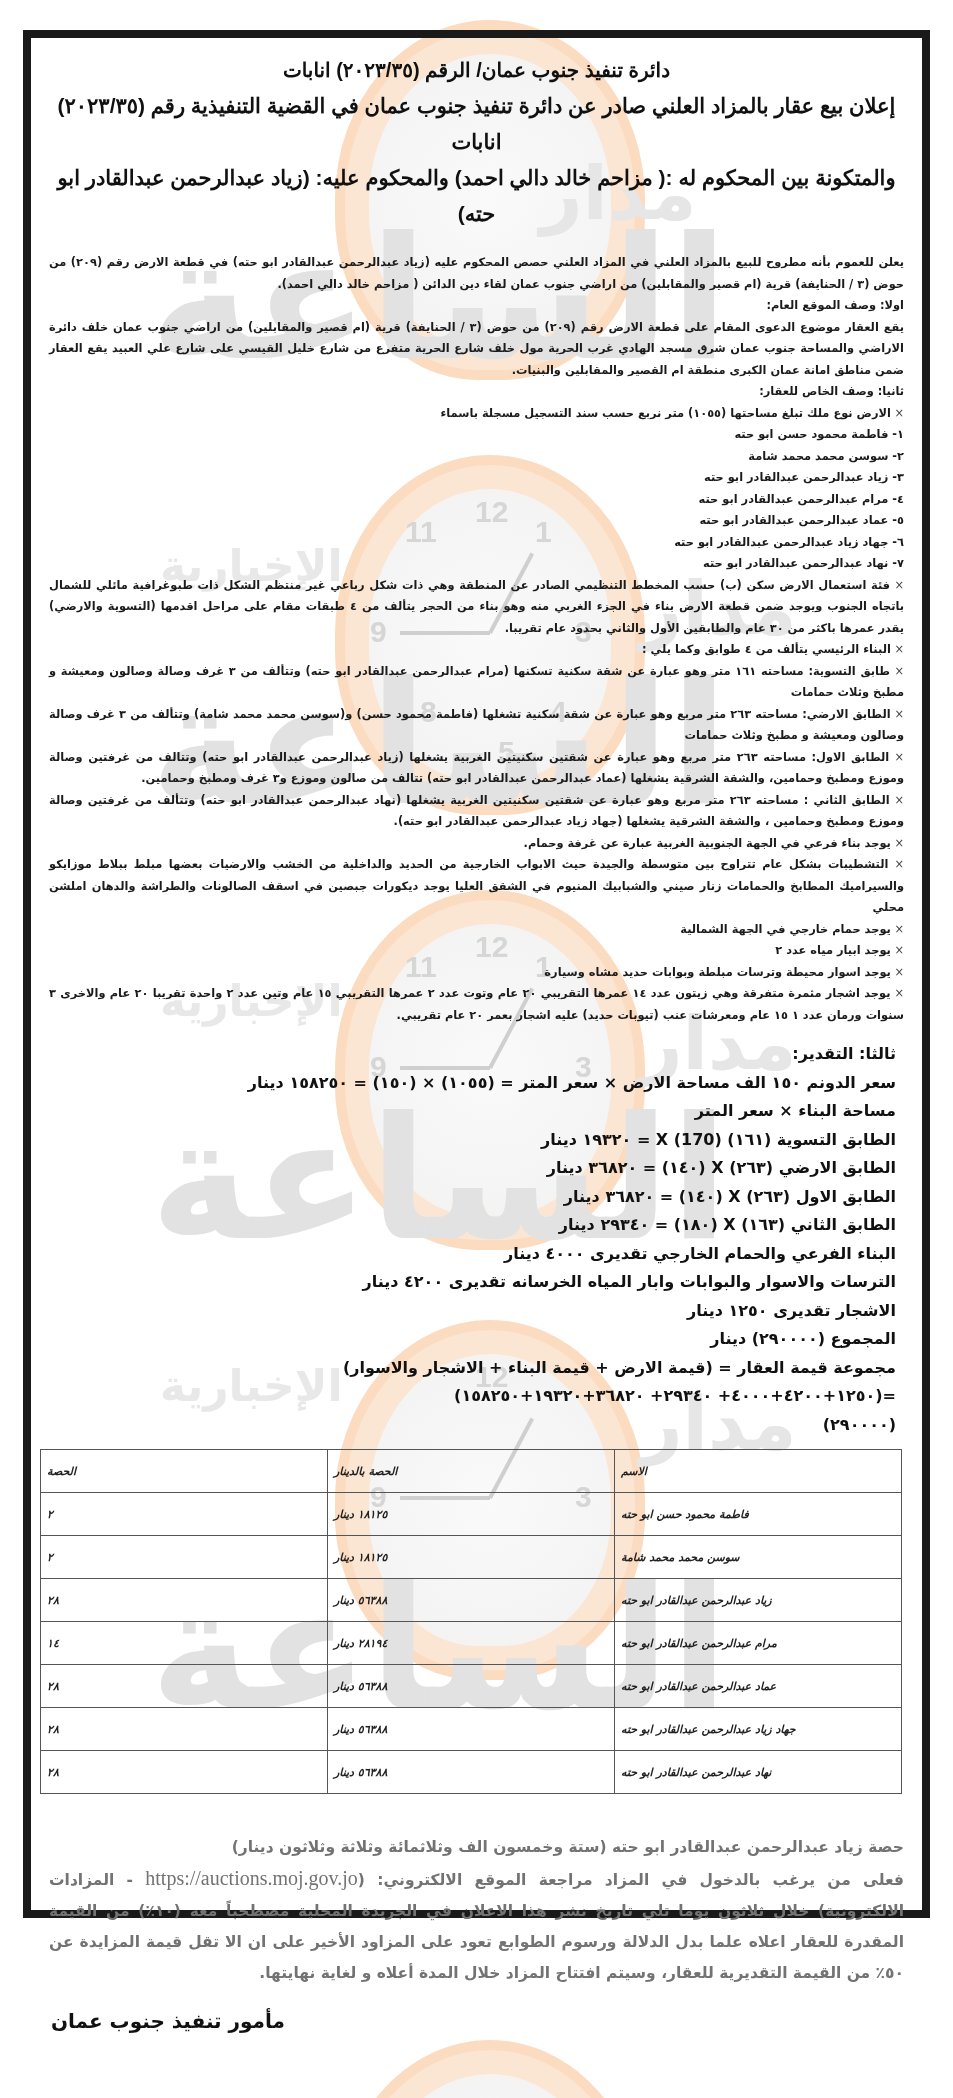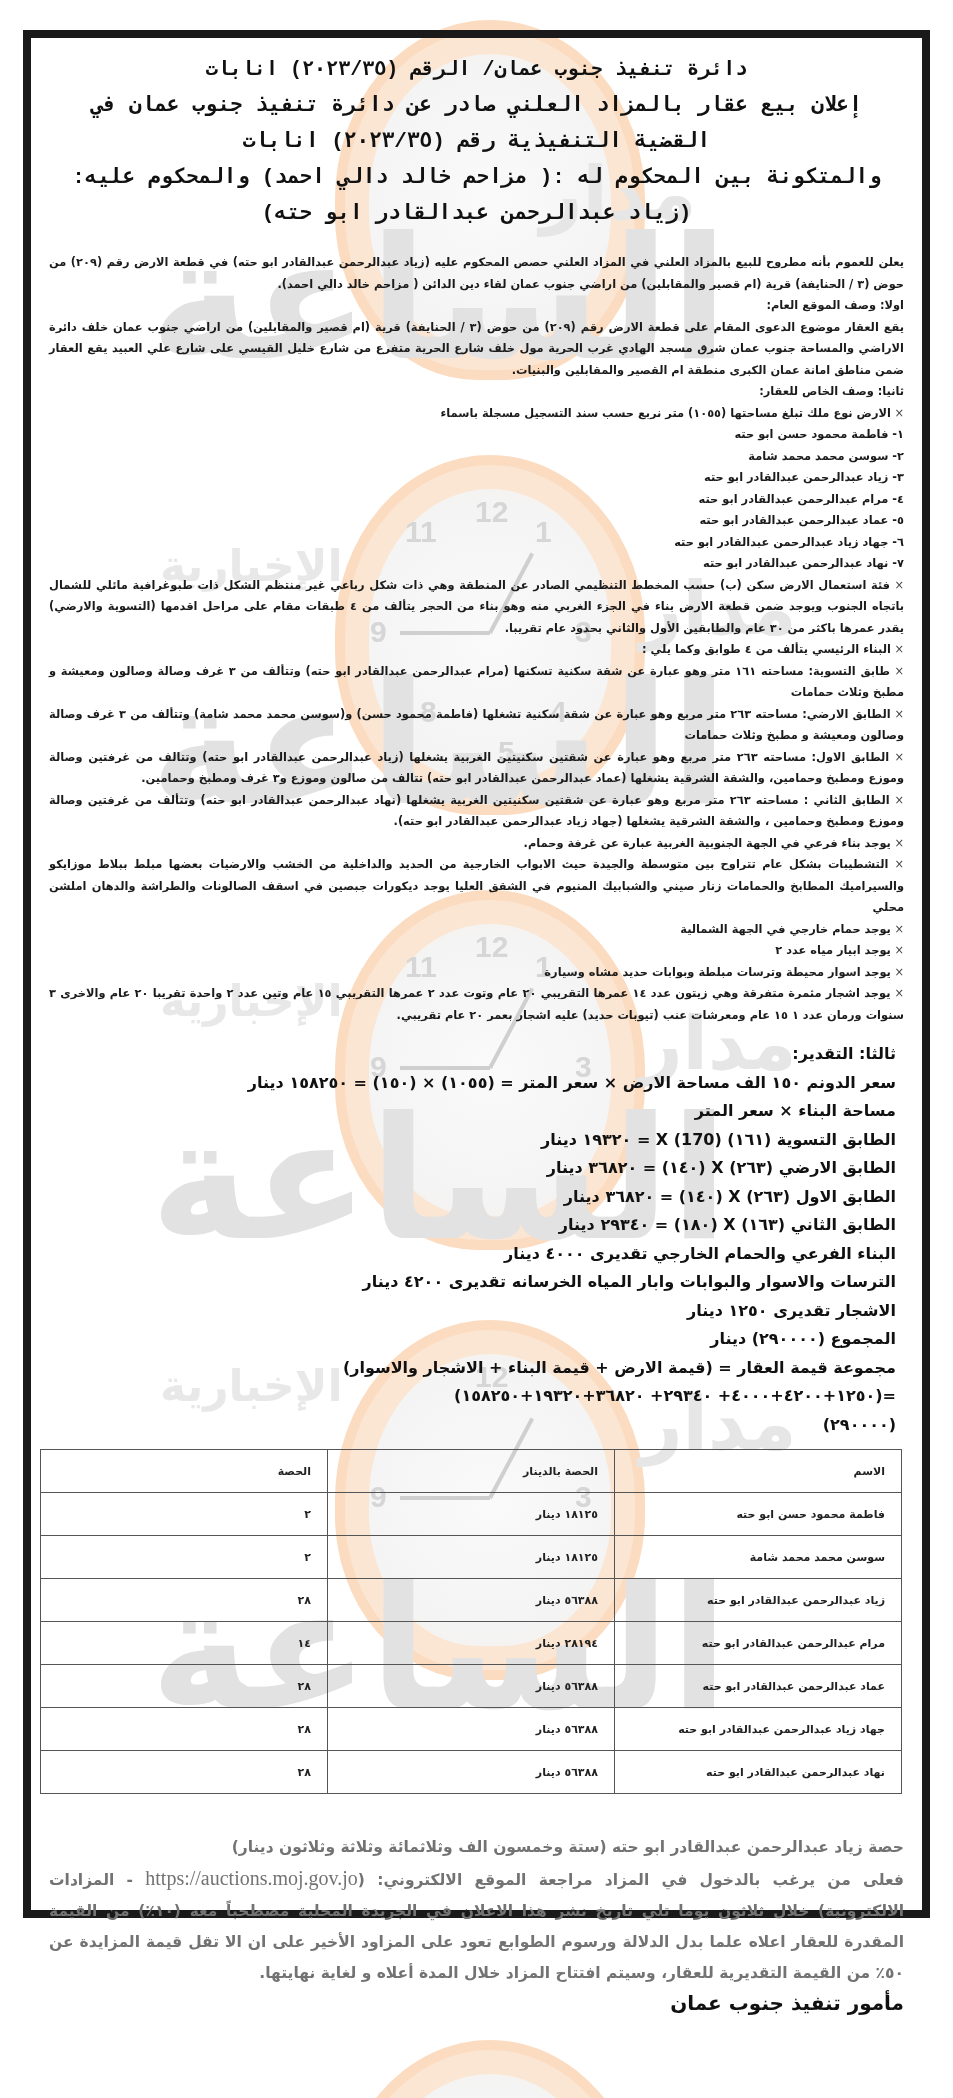--- a/index.html
+++ b/index.html
@@ -86,21 +86,21 @@
       position: absolute;
       left: 0; right: 0; top: 0; bottom: 0;
       padding: 12px 18px 0 18px;
       direction: rtl;
       text-align: right;
     }
 
     .headline {
       text-align: center;
       font-weight: bold;
-      font-family: Liberation Mono, monospace;
+      font-family: Liberation Sans, sans-serif;
       color: #111;
       line-height: 36px;
     }
     .headline .l1 { font-size: 20px; display: block; margin-top: 2px; }
     .headline .l2 { font-size: 21px; display: block; }
     .headline .l3 { font-size: 21px; display: block; }
 
     .body-text {
       margin-top: 20px;
       font-size: 11.4px;
@@ -130,24 +130,25 @@
       width: 862px;
       border-collapse: collapse;
       direction: rtl;
       font-size: 11px;
       font-weight: bold;
       background: transparent;
     }
     .shares-table th, .shares-table td {
       border: 1.5px solid #555;
       height: 42px;
-      text-align: right;
+      text-align: left;
       width: 33.33%;
       color: #222;
-      padding: 0 16px;
+      padding: 0 6px;
+      font-style: italic;
     }
     .shares-table th { font-weight: bold; }
 
     .closing {
       margin-top: 38px;
       font-size: 15.5px;
       font-weight: bold;
       line-height: 31px;
       color: #737373;
       text-align: justify;
@@ -155,24 +156,24 @@
     }
     .closing p { margin: 0; }
     .closing .url {
       font-family: "Liberation Serif", serif;
       font-weight: normal;
       font-size: 20px;
       direction: ltr;
       unicode-bidi: embed;
     }
     .signature {
-      margin-top: 2px;
+      margin-top: 20px;
       font-size: 20px;
       font-weight: bold;
-      text-align: right;
+      text-align: left;
       direction: rtl;
       padding-left: 2px;
       color: #111;
     }
   </style>
 </head>
 <body>
 
 <div class="wm-layer">
 

